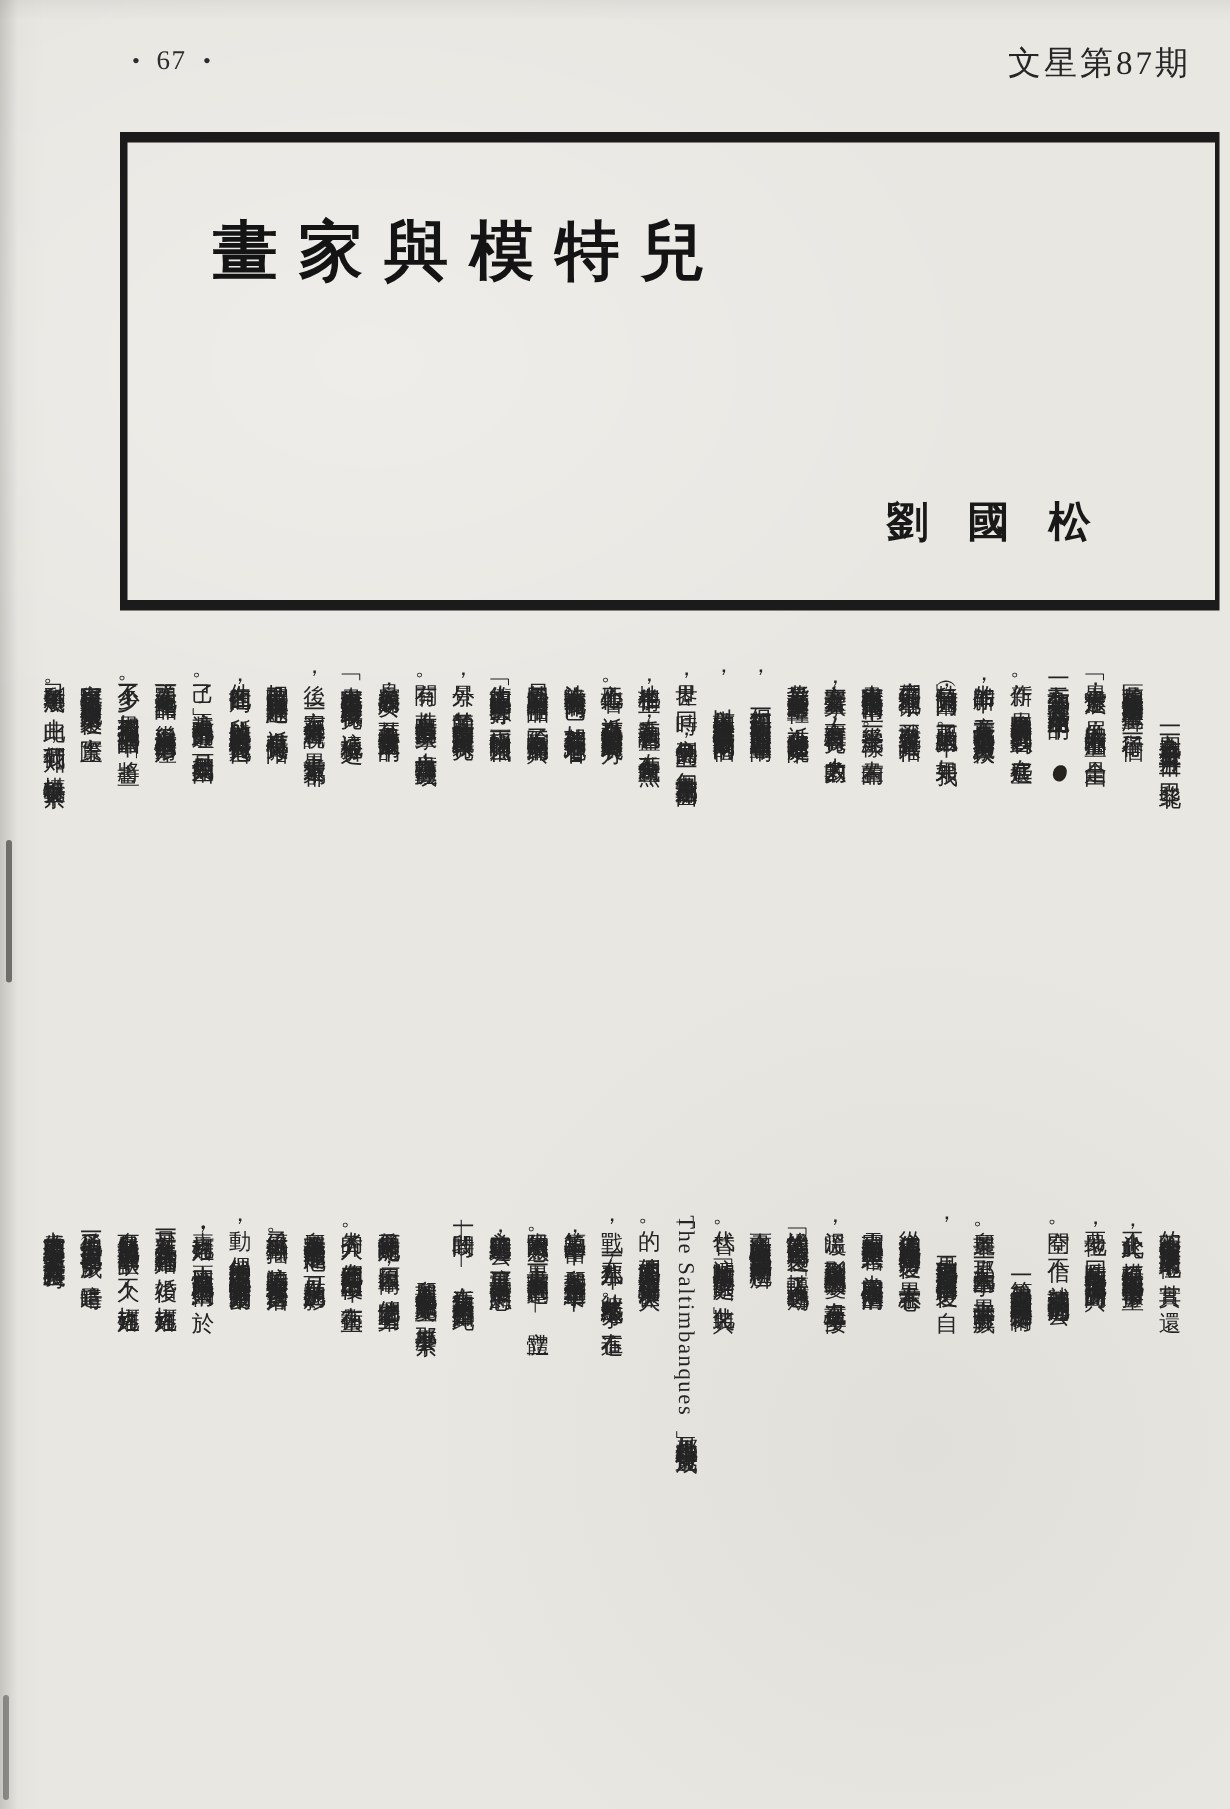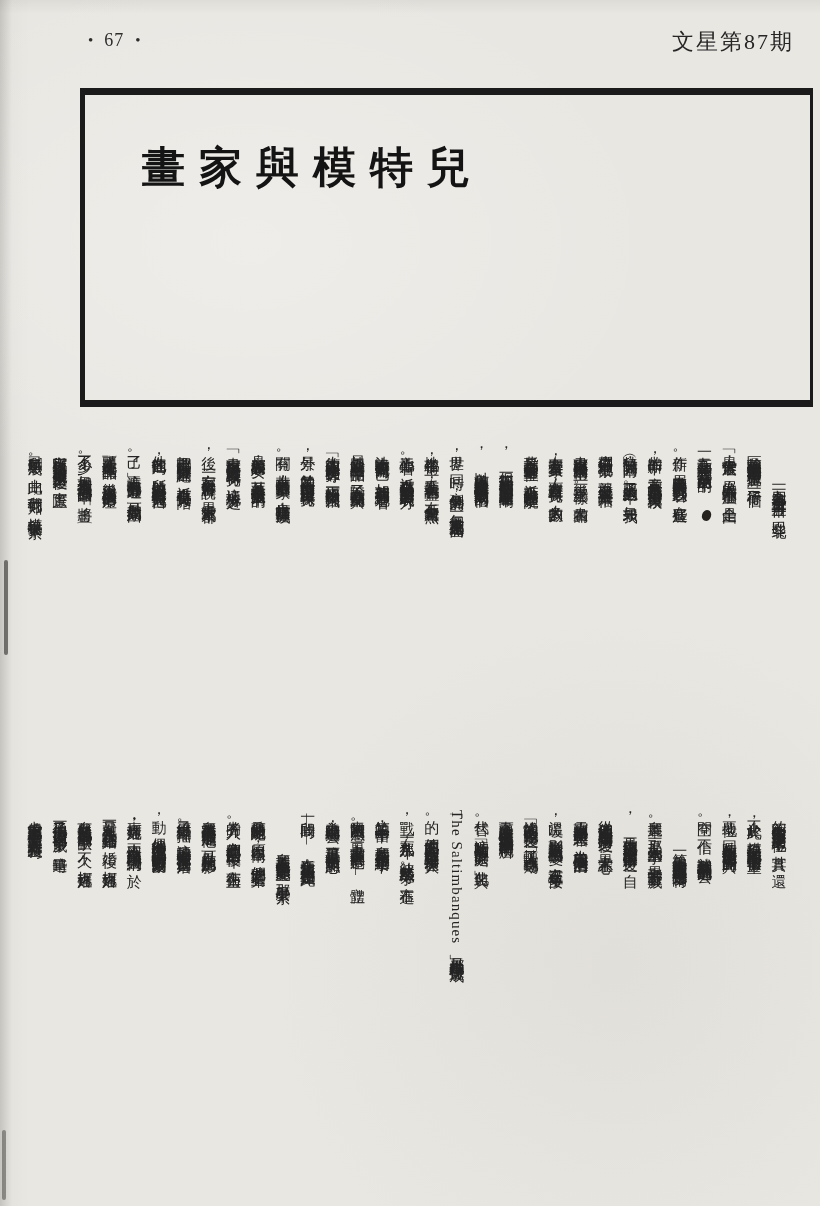--- a/index.html
+++ b/index.html
@@ -85,20 +85,21 @@
 <div class="page">
 
   <div class="header-left">
     <span class="dot">•</span><span class="num">67</span><span class="dot">•</span>
   </div>
 
   <div class="header-right">文星第87期</div>
 
   <div class="title-box">
     <div class="article-title">畫家與模特兒</div>
+    <div class="article-author">劉國松</div>
   </div>
 
   <div id="block1" class="vblock">
       <div class="col">　　一九六四年一月十五日至二月十五日，巴黎北</div>
       <div class="col">區蒙梭公園旁邊的路易斯・萊理畫廊，舉行了一個</div>
       <div class="col">「畢卡索近作展」，展出的六十八幅油畫，全是由</div>
       <div class="col">一九六二年年頭到一九六三年六月以前的一年半的</div>
       <div class="col">新作。由展覽會的目錄上我們可以看到，在這些展</div>
       <div class="col">出的新作中，竟有三十八幅都是題名爲「畫家與模</div>
       <div class="col">特兒」的（見附圖），超出了總數的一半。如果我</div>

